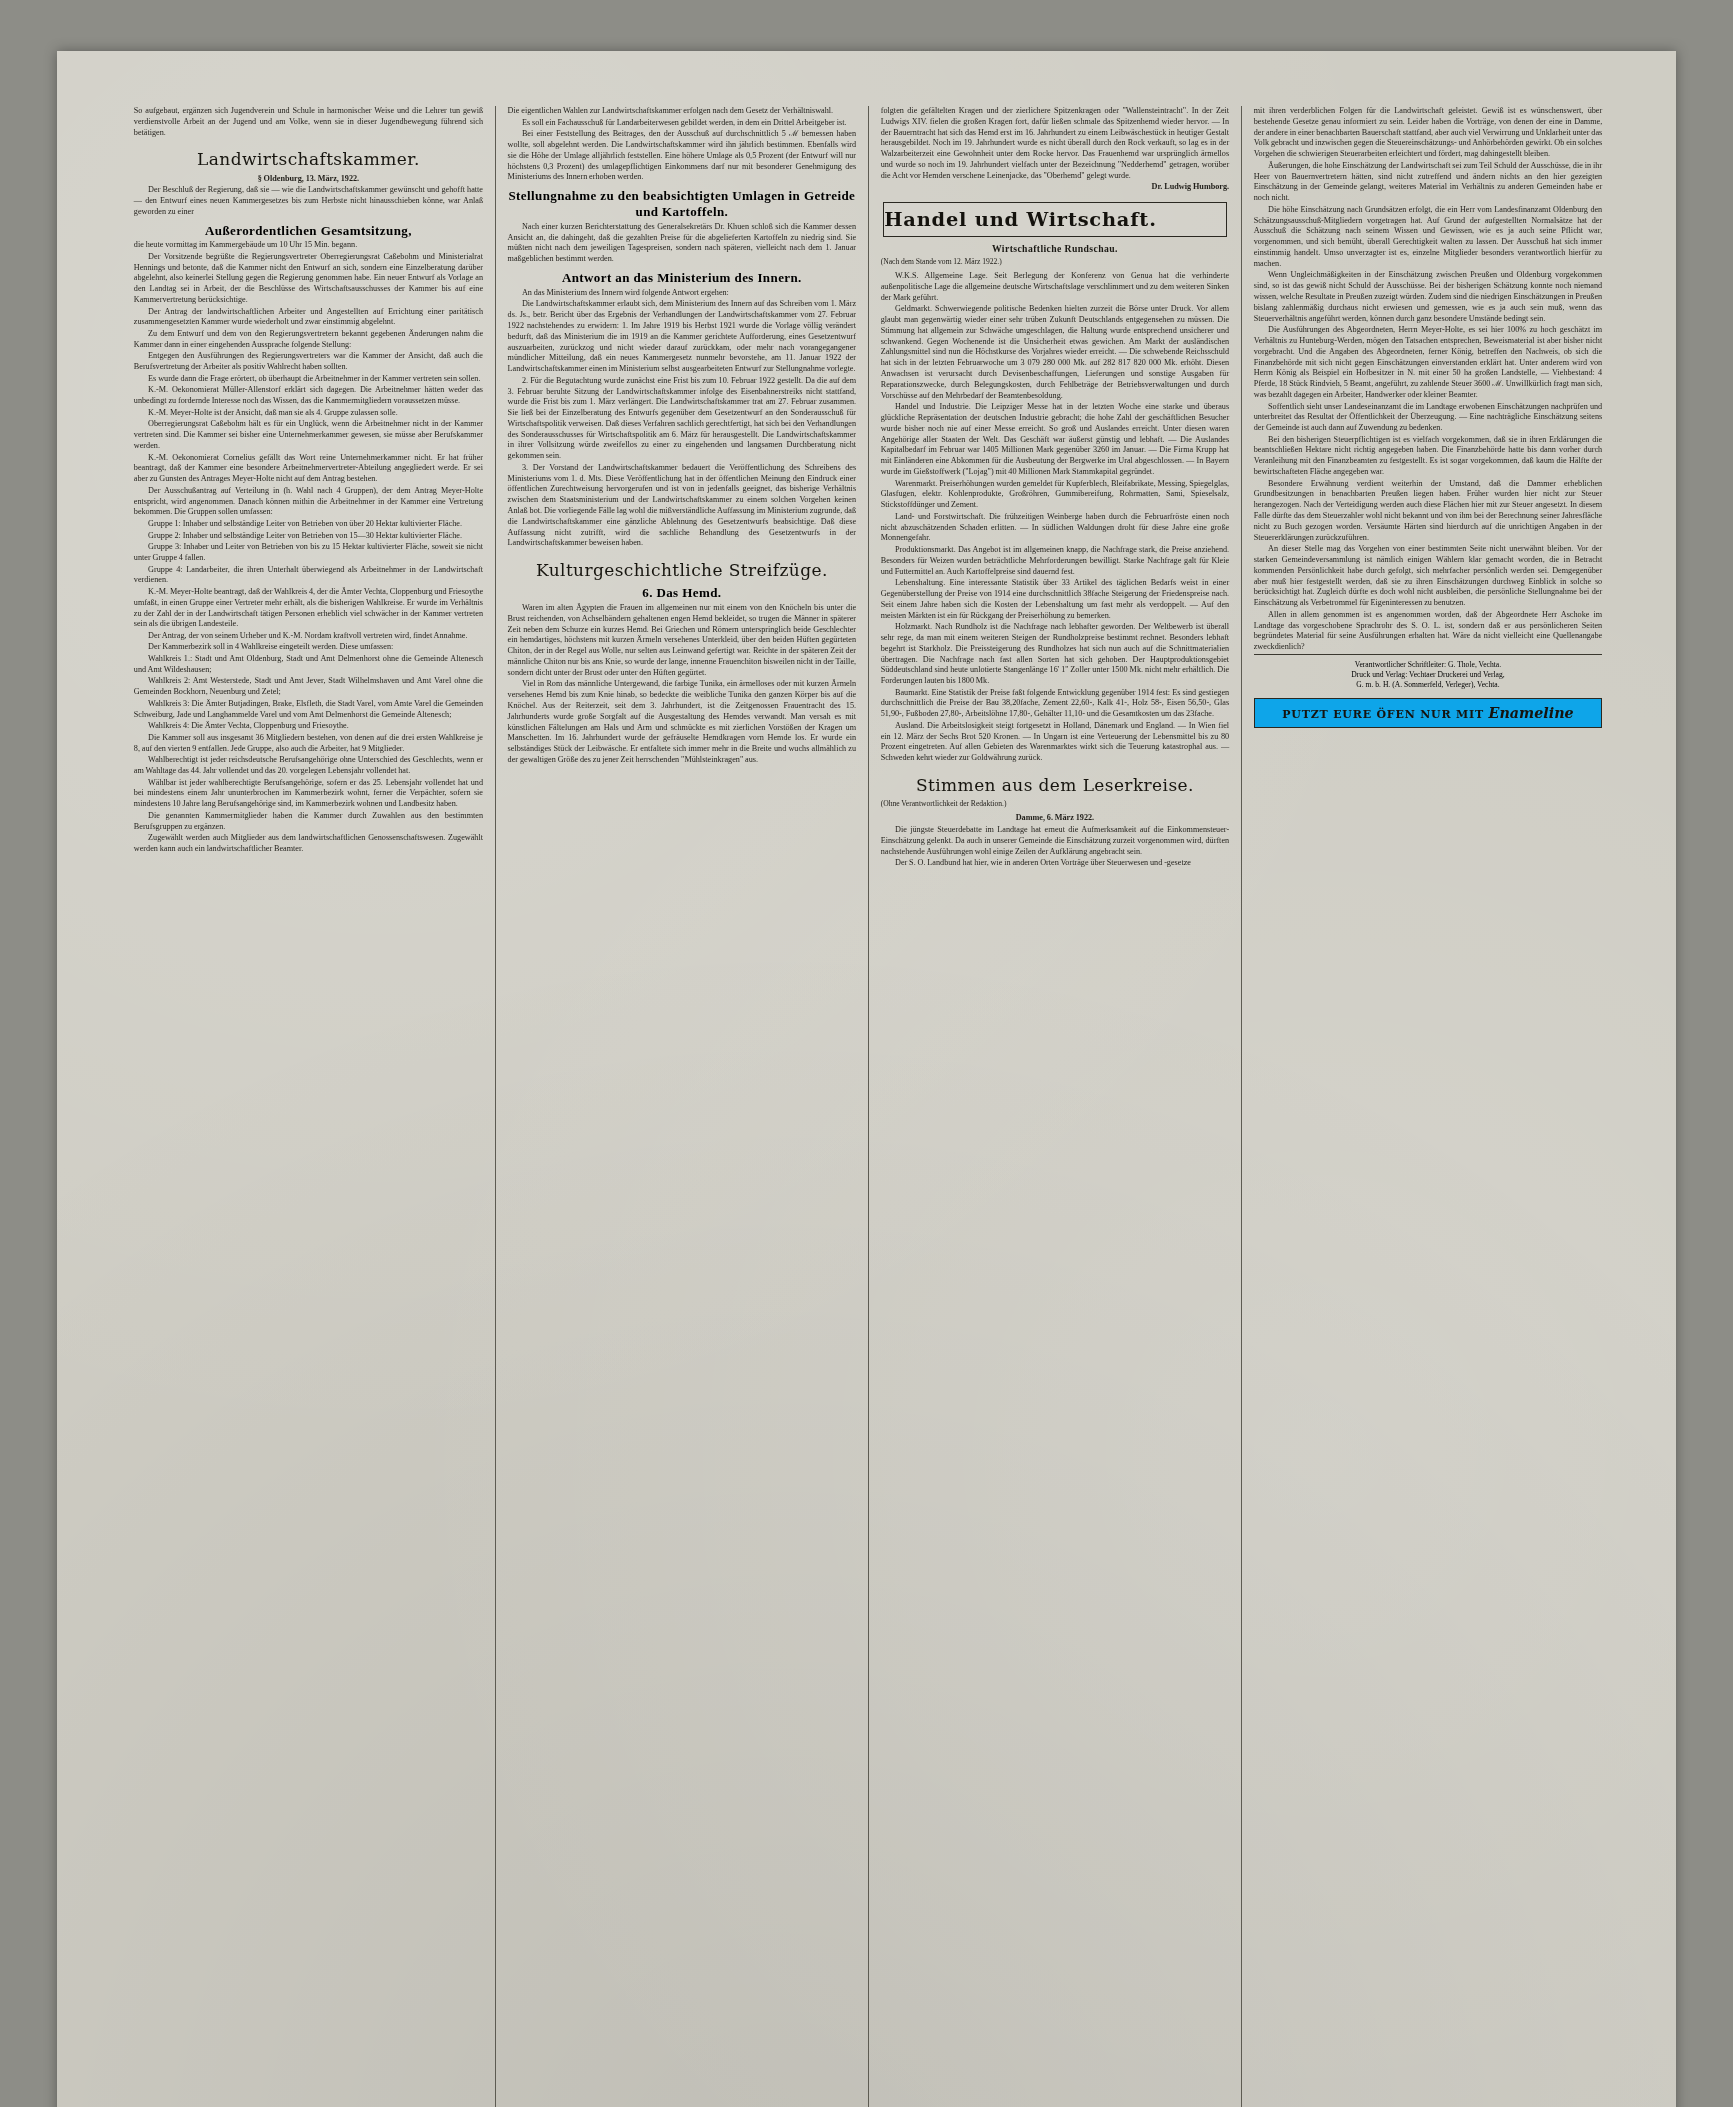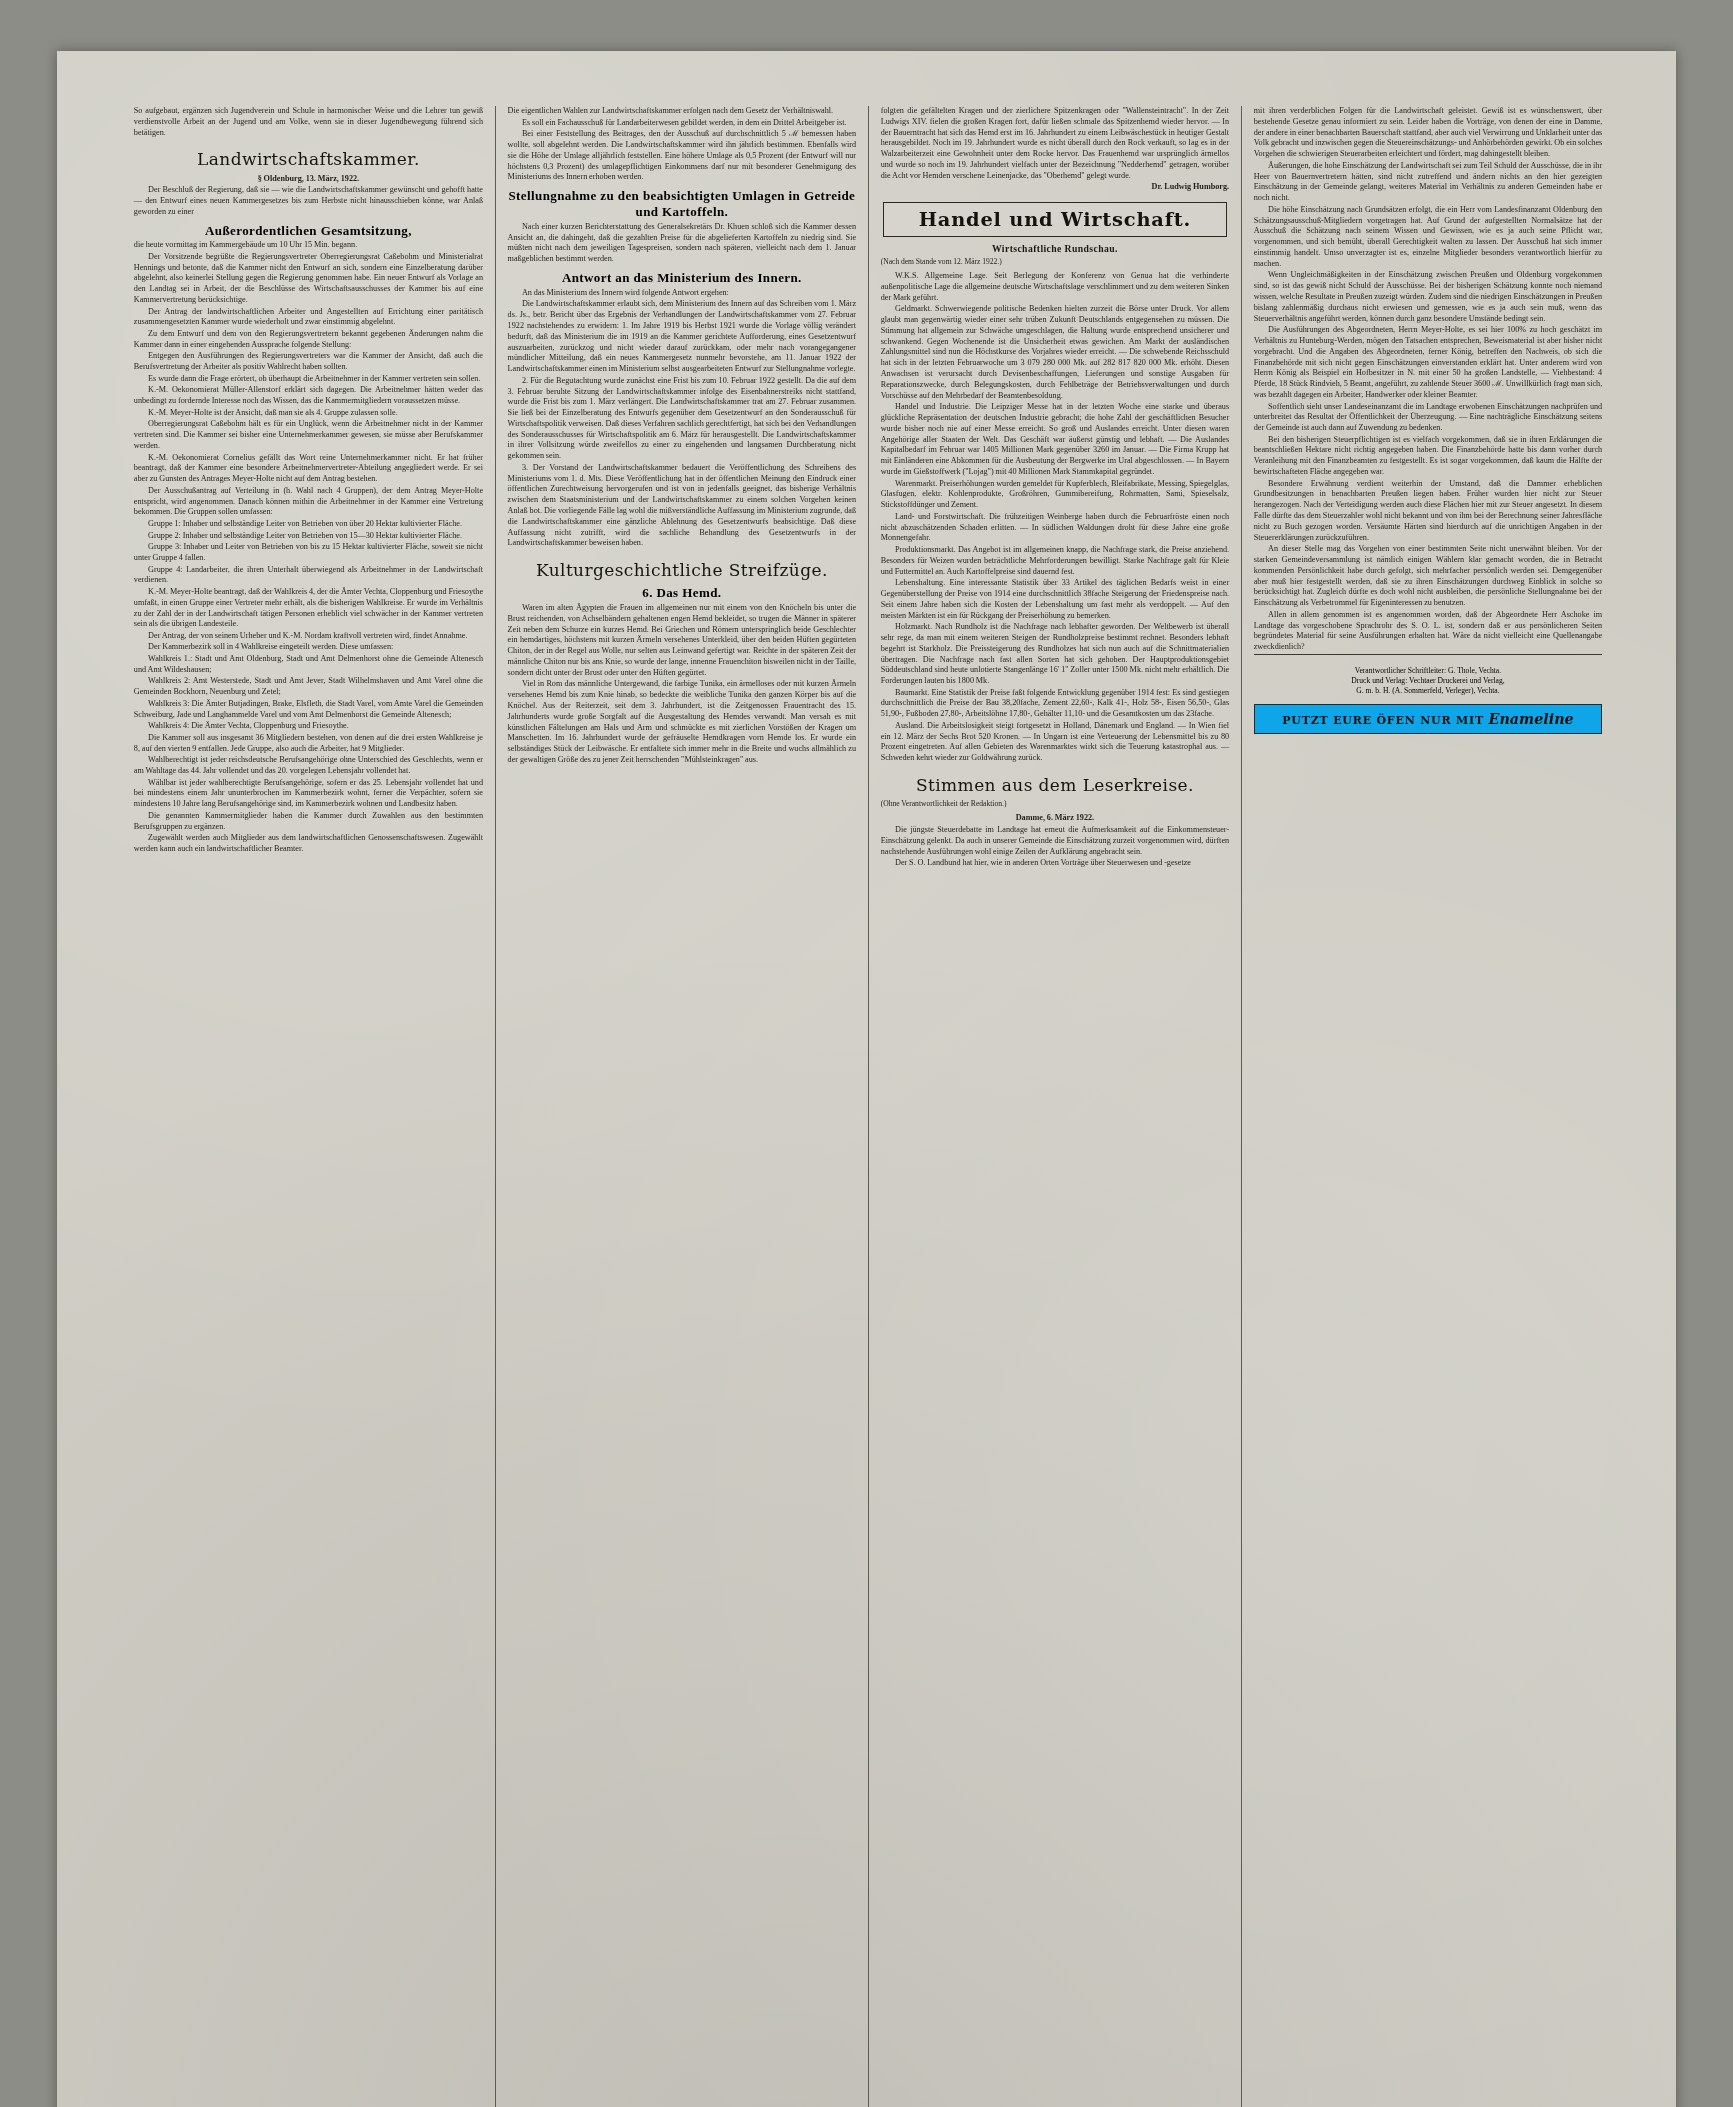--- a/index.html
+++ b/index.html
@@ -83,39 +83,39 @@
     font-size: 13px;
     font-weight: bold;
     text-align: center;
     margin: 5px 0 1.7px 0;
     letter-spacing: 0.4px;
   }
   .boxhead {
     border: 1.7px double #2a2821;
     margin: 9.3px 2.5px 5px 2.5px;
     padding: 4.2px 0 5px 0;
-    text-align: center;
+    text-align: left;
     background: rgba(255,255,255,0.08);
   }
   .boxhead .t {
     font-family: "DejaVu Serif", serif;
     font-weight: bold;
     font-size: 19.4px;
     letter-spacing: 0.8px;
     color: #14120d;
   }
   .sig {
     text-align: right;
     font-size: 8.2px;
     font-weight: bold;
     margin-top: 0.8px;
   }
   .imprint {
     border-top: 0.8px solid #3a382f;
-    padding-top: 11px;
+    padding-top: 5px;
     font-size: 7.6px;
     line-height: 10px;
     text-align: center;
   }
   .ad {
     margin-top: 8.4px;
     border: 1.3px solid #2a2821;
     background: #0ea5e9;
     padding: 5.9px 4.2px;
     text-align: center;

